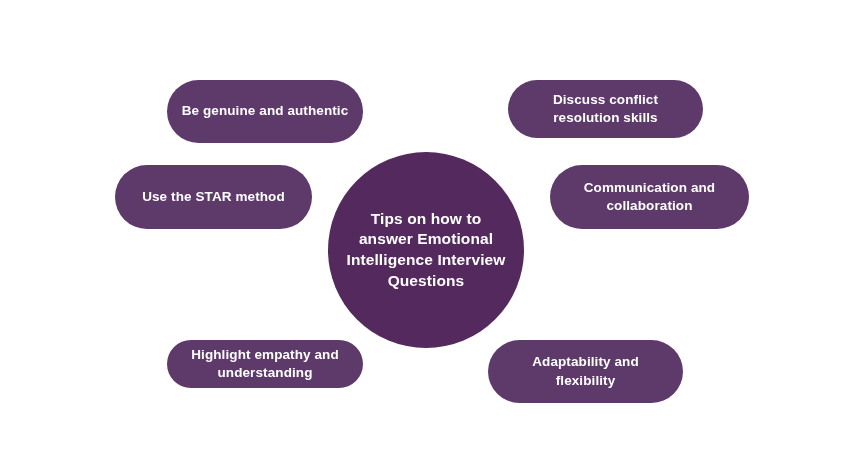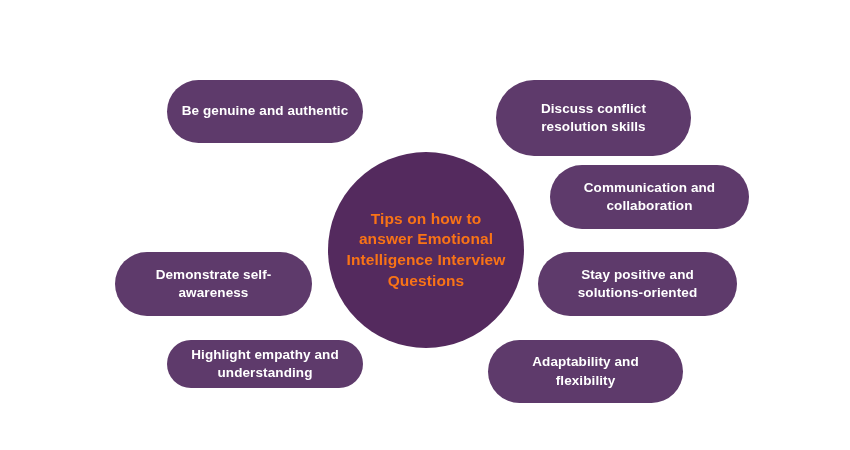--- a/index.html
+++ b/index.html
@@ -70,21 +70,21 @@
     border-radius: 50%;
     background: #542a5e;
     display: flex;
     align-items: center;
     justify-content: center;
     box-sizing: border-box;
     padding: 6px 16px;
     z-index: 5;
   }
   #center-hub .hub-text {
-    color: #f97316;
+    color: #ffffff;
     font-size: 15.5px;
     font-weight: bold;
     line-height: 1.33;
     text-align: center;
     letter-spacing: 0.1px;
   }
 
   
   .pill {
     position: absolute;
@@ -106,60 +106,57 @@
     letter-spacing: 0.1px;
   }
 
   
   #pill-genuine      { left: 167px; top: 42px;  width: 196px; height: 63px; }
   #pill-star         { left: 115px; top: 127px; width: 197px; height: 64px; }
   #pill-selfaware    { left: 115px; top: 214px; width: 197px; height: 64px; }
   #pill-empathy      { left: 167px; top: 302px; width: 196px; height: 48px; }
 
   
-  #pill-conflict     { left: 496px; top: 42px;  width: 195px; height: 76px; }
+  #pill-conflict     { left: 508px; top: 42px;  width: 195px; height: 58px; }
   #pill-communication{ left: 550px; top: 127px; width: 199px; height: 64px; }
   #pill-positive     { left: 538px; top: 214px; width: 199px; height: 64px; }
   #pill-adaptability { left: 488px; top: 302px; width: 195px; height: 63px; }
 </style>
 </head>
 <body>
 
 <div id="page">
 
 
   <div id="diagram">
 
     <div id="center-hub">
       <div class="hub-text">Tips on how to answer Emotional Intelligence Interview Questions</div>
     </div>
 
     <div class="pill" id="pill-genuine">
       <div class="pill-text">Be genuine and authentic</div>
     </div>
 
+    <div class="pill" id="pill-star">
+      <div class="pill-text">Use the STAR method</div>
+    </div>
 
-    <div class="pill" id="pill-selfaware">
-      <div class="pill-text">Demonstrate self-awareness</div>
-    </div>
 
     <div class="pill" id="pill-empathy">
       <div class="pill-text">Highlight empathy and understanding</div>
     </div>
 
     <div class="pill" id="pill-conflict">
       <div class="pill-text">Discuss conflict resolution skills</div>
     </div>
 
     <div class="pill" id="pill-communication">
       <div class="pill-text">Communication and collaboration</div>
     </div>
 
-    <div class="pill" id="pill-positive">
-      <div class="pill-text">Stay positive and solutions-oriented</div>
-    </div>
 
     <div class="pill" id="pill-adaptability">
       <div class="pill-text">Adaptability and flexibility</div>
     </div>
 
   </div>
 </div>
 
 </body></html>

